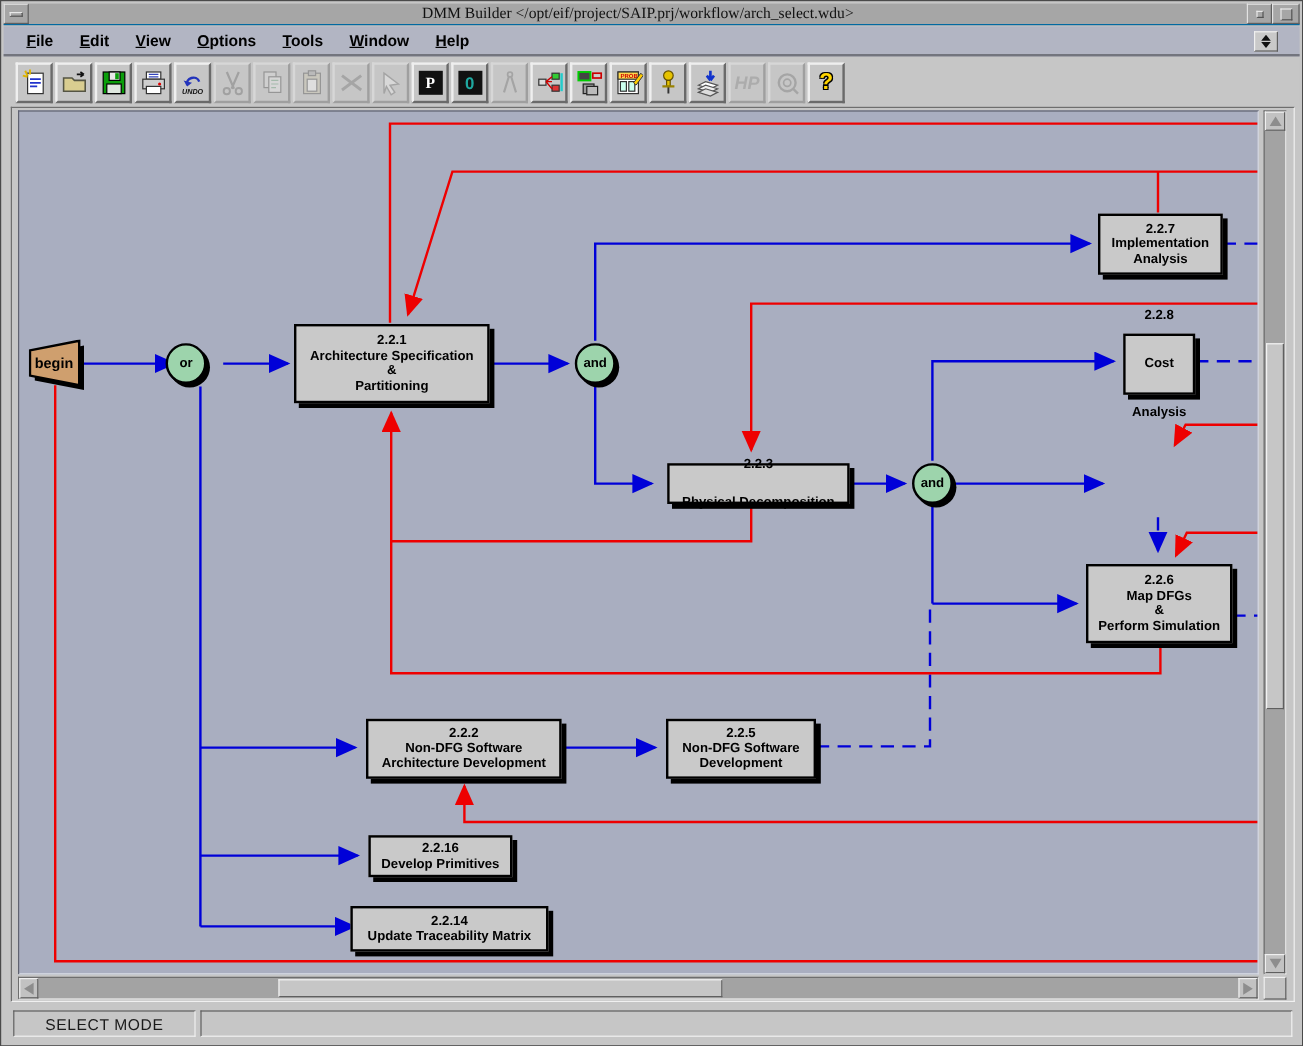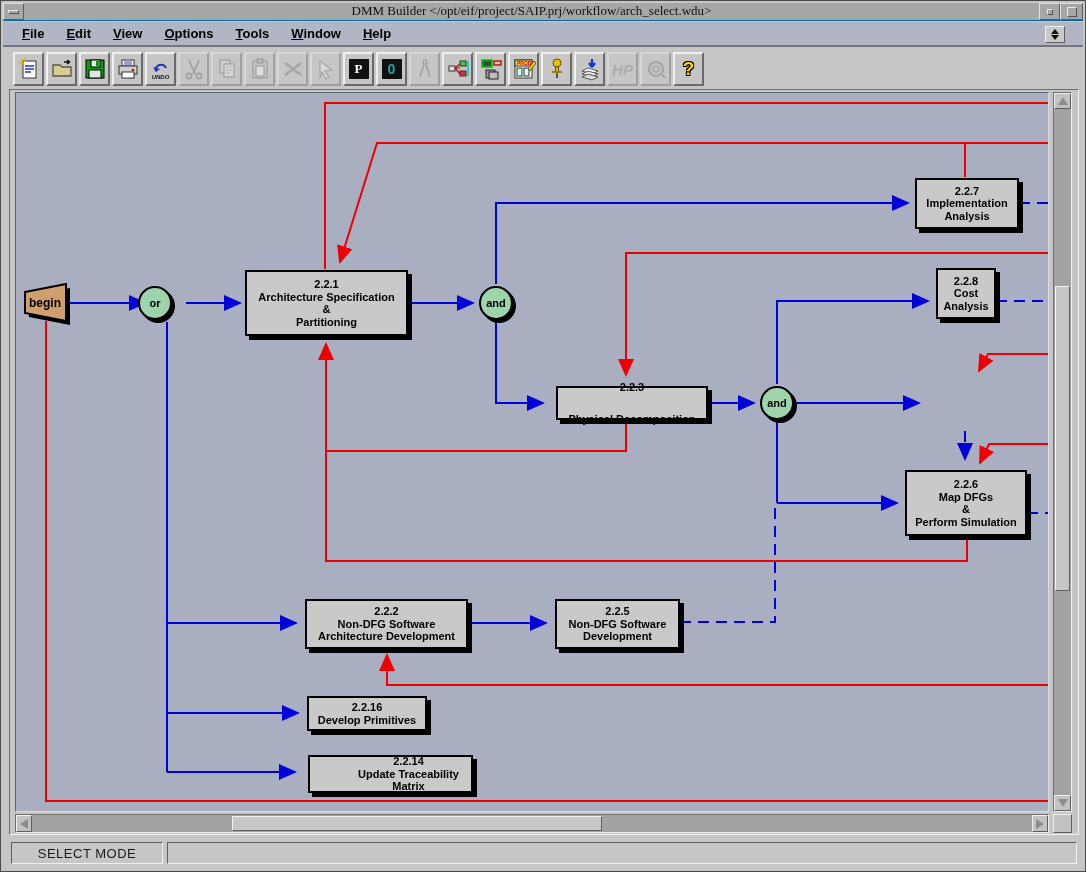--- a/index.html
+++ b/index.html
@@ -45,27 +45,27 @@
         text-align:center;font-size:11px;font-weight:bold;color:#000;line-height:12.5px;}
   .pbox{background:#c9c9c9;border:2px solid #000;box-shadow:4px 4px 0 0 #000;}
   .conn{background:#9dd4ac;border:2px solid #000;border-radius:50%;box-shadow:3px 3px 0 0 #000;width:34px;height:34px;}
   .n-begin{left:8px;top:190px;width:52px;height:48px;}
   .n-or{left:122px;top:193px;}
   .n-and1{left:463px;top:193px;}
   .n-and2{left:744px;top:293px;}
   .n221{left:229px;top:177px;width:163px;height:66px;}
   .n223{left:540px;top:293px;width:152px;height:34px;gap:20px;}
   .n227{left:899px;top:85px;width:104px;height:51px;}
-  .n228{left:920px;top:175px;width:60px;height:51px;}
+  .n228{left:920px;top:185px;width:60px;height:51px;gap:28px;}
   .n224{left:911px;top:285px;width:80px;height:51px;}
   .n226{left:889px;top:377px;width:122px;height:66px;}
   .n222{left:289px;top:506px;width:163px;height:50px;}
   .n225{left:539px;top:506px;width:125px;height:50px;}
   .n2216{left:291px;top:603px;width:120px;height:35px;}
-  .n2214{left:292px;top:662px;width:165px;height:38px;padding-left:36px;}
+  .n2214{left:276px;top:662px;width:165px;height:38px;}
   
   .vscroll{position:absolute;left:1043px;top:2px;width:19px;height:720px;background:#a3a3a3;
            border:1px solid;border-color:#6e6e6e #eee #eee #6e6e6e;}
   .hscroll{position:absolute;left:5px;top:724px;width:1034px;height:19px;background:#a3a3a3;
            border:1px solid;border-color:#6e6e6e #eee #eee #6e6e6e;}
   .sb-btn{position:absolute;background:#c2c2c2;border:1px solid;border-color:#efefef #5f5f5f #5f5f5f #efefef;
           display:flex;align-items:center;justify-content:center;}
   .sb-btn.v{left:0;width:17px;height:16px;}
   .sb-btn.h{top:0;width:16px;height:17px;}
   .tri-up{width:0;height:0;border-left:5px solid transparent;border-right:5px solid transparent;border-bottom:8px solid #8d8d8d;}

